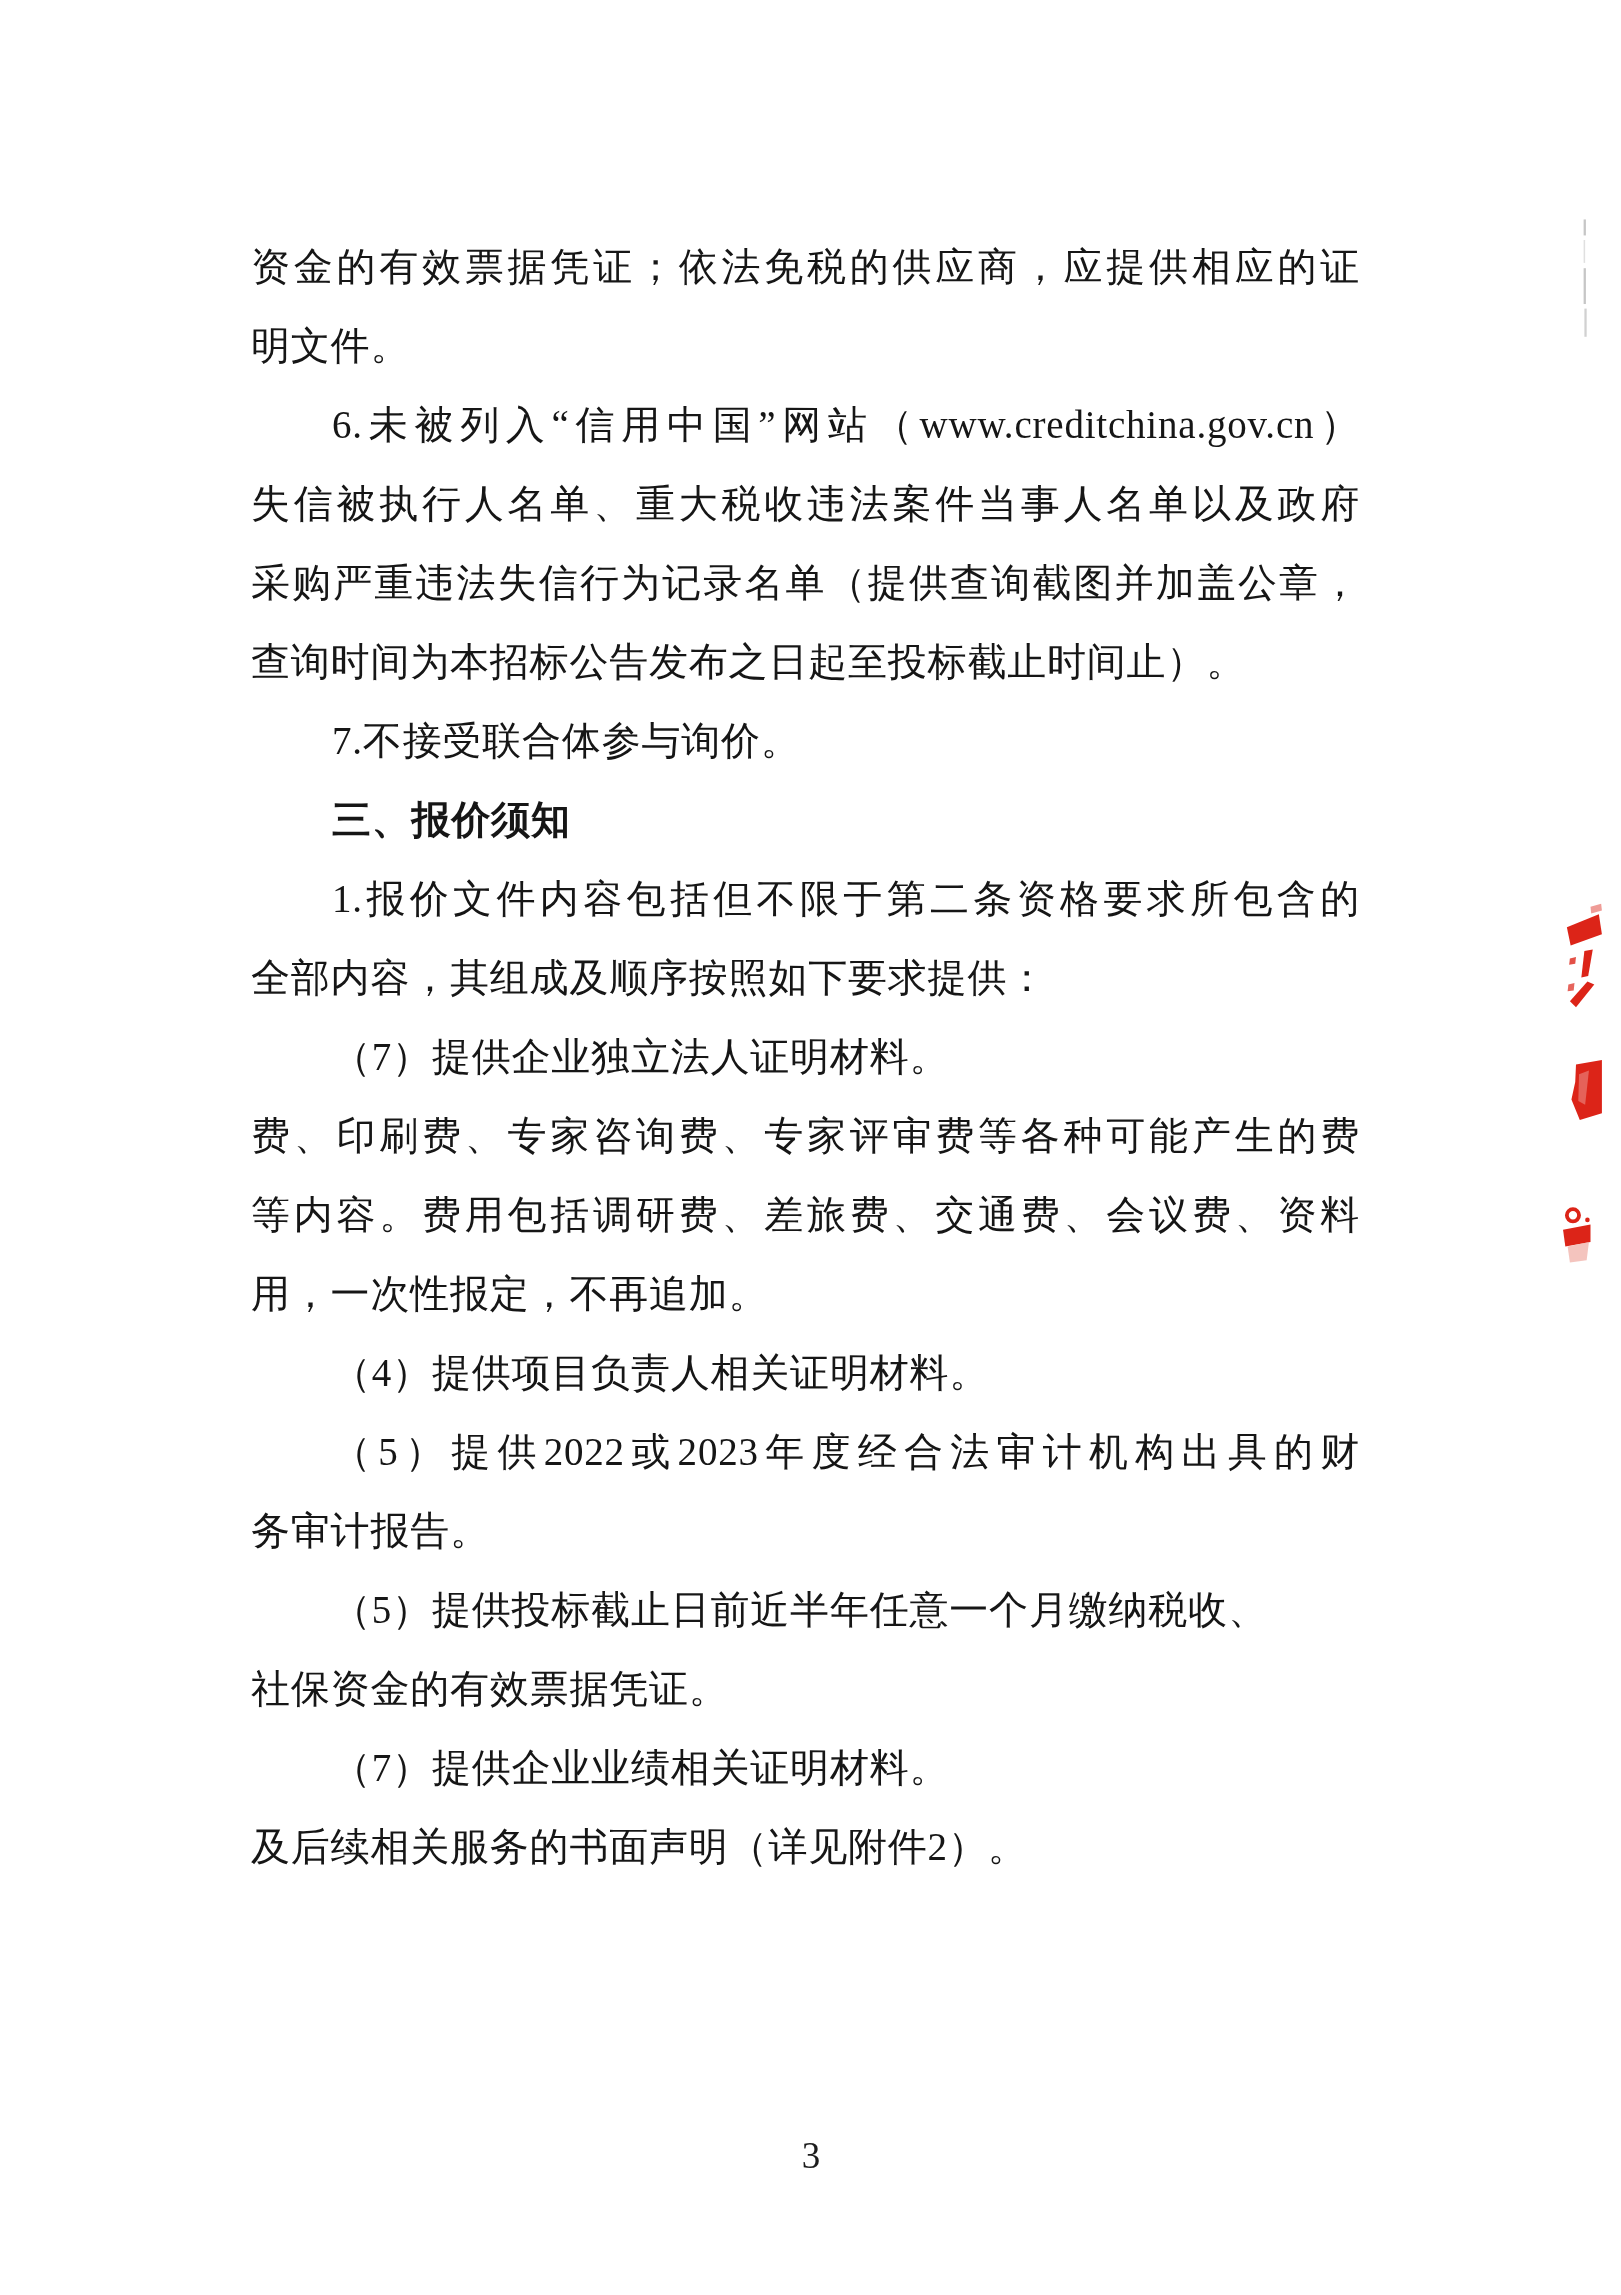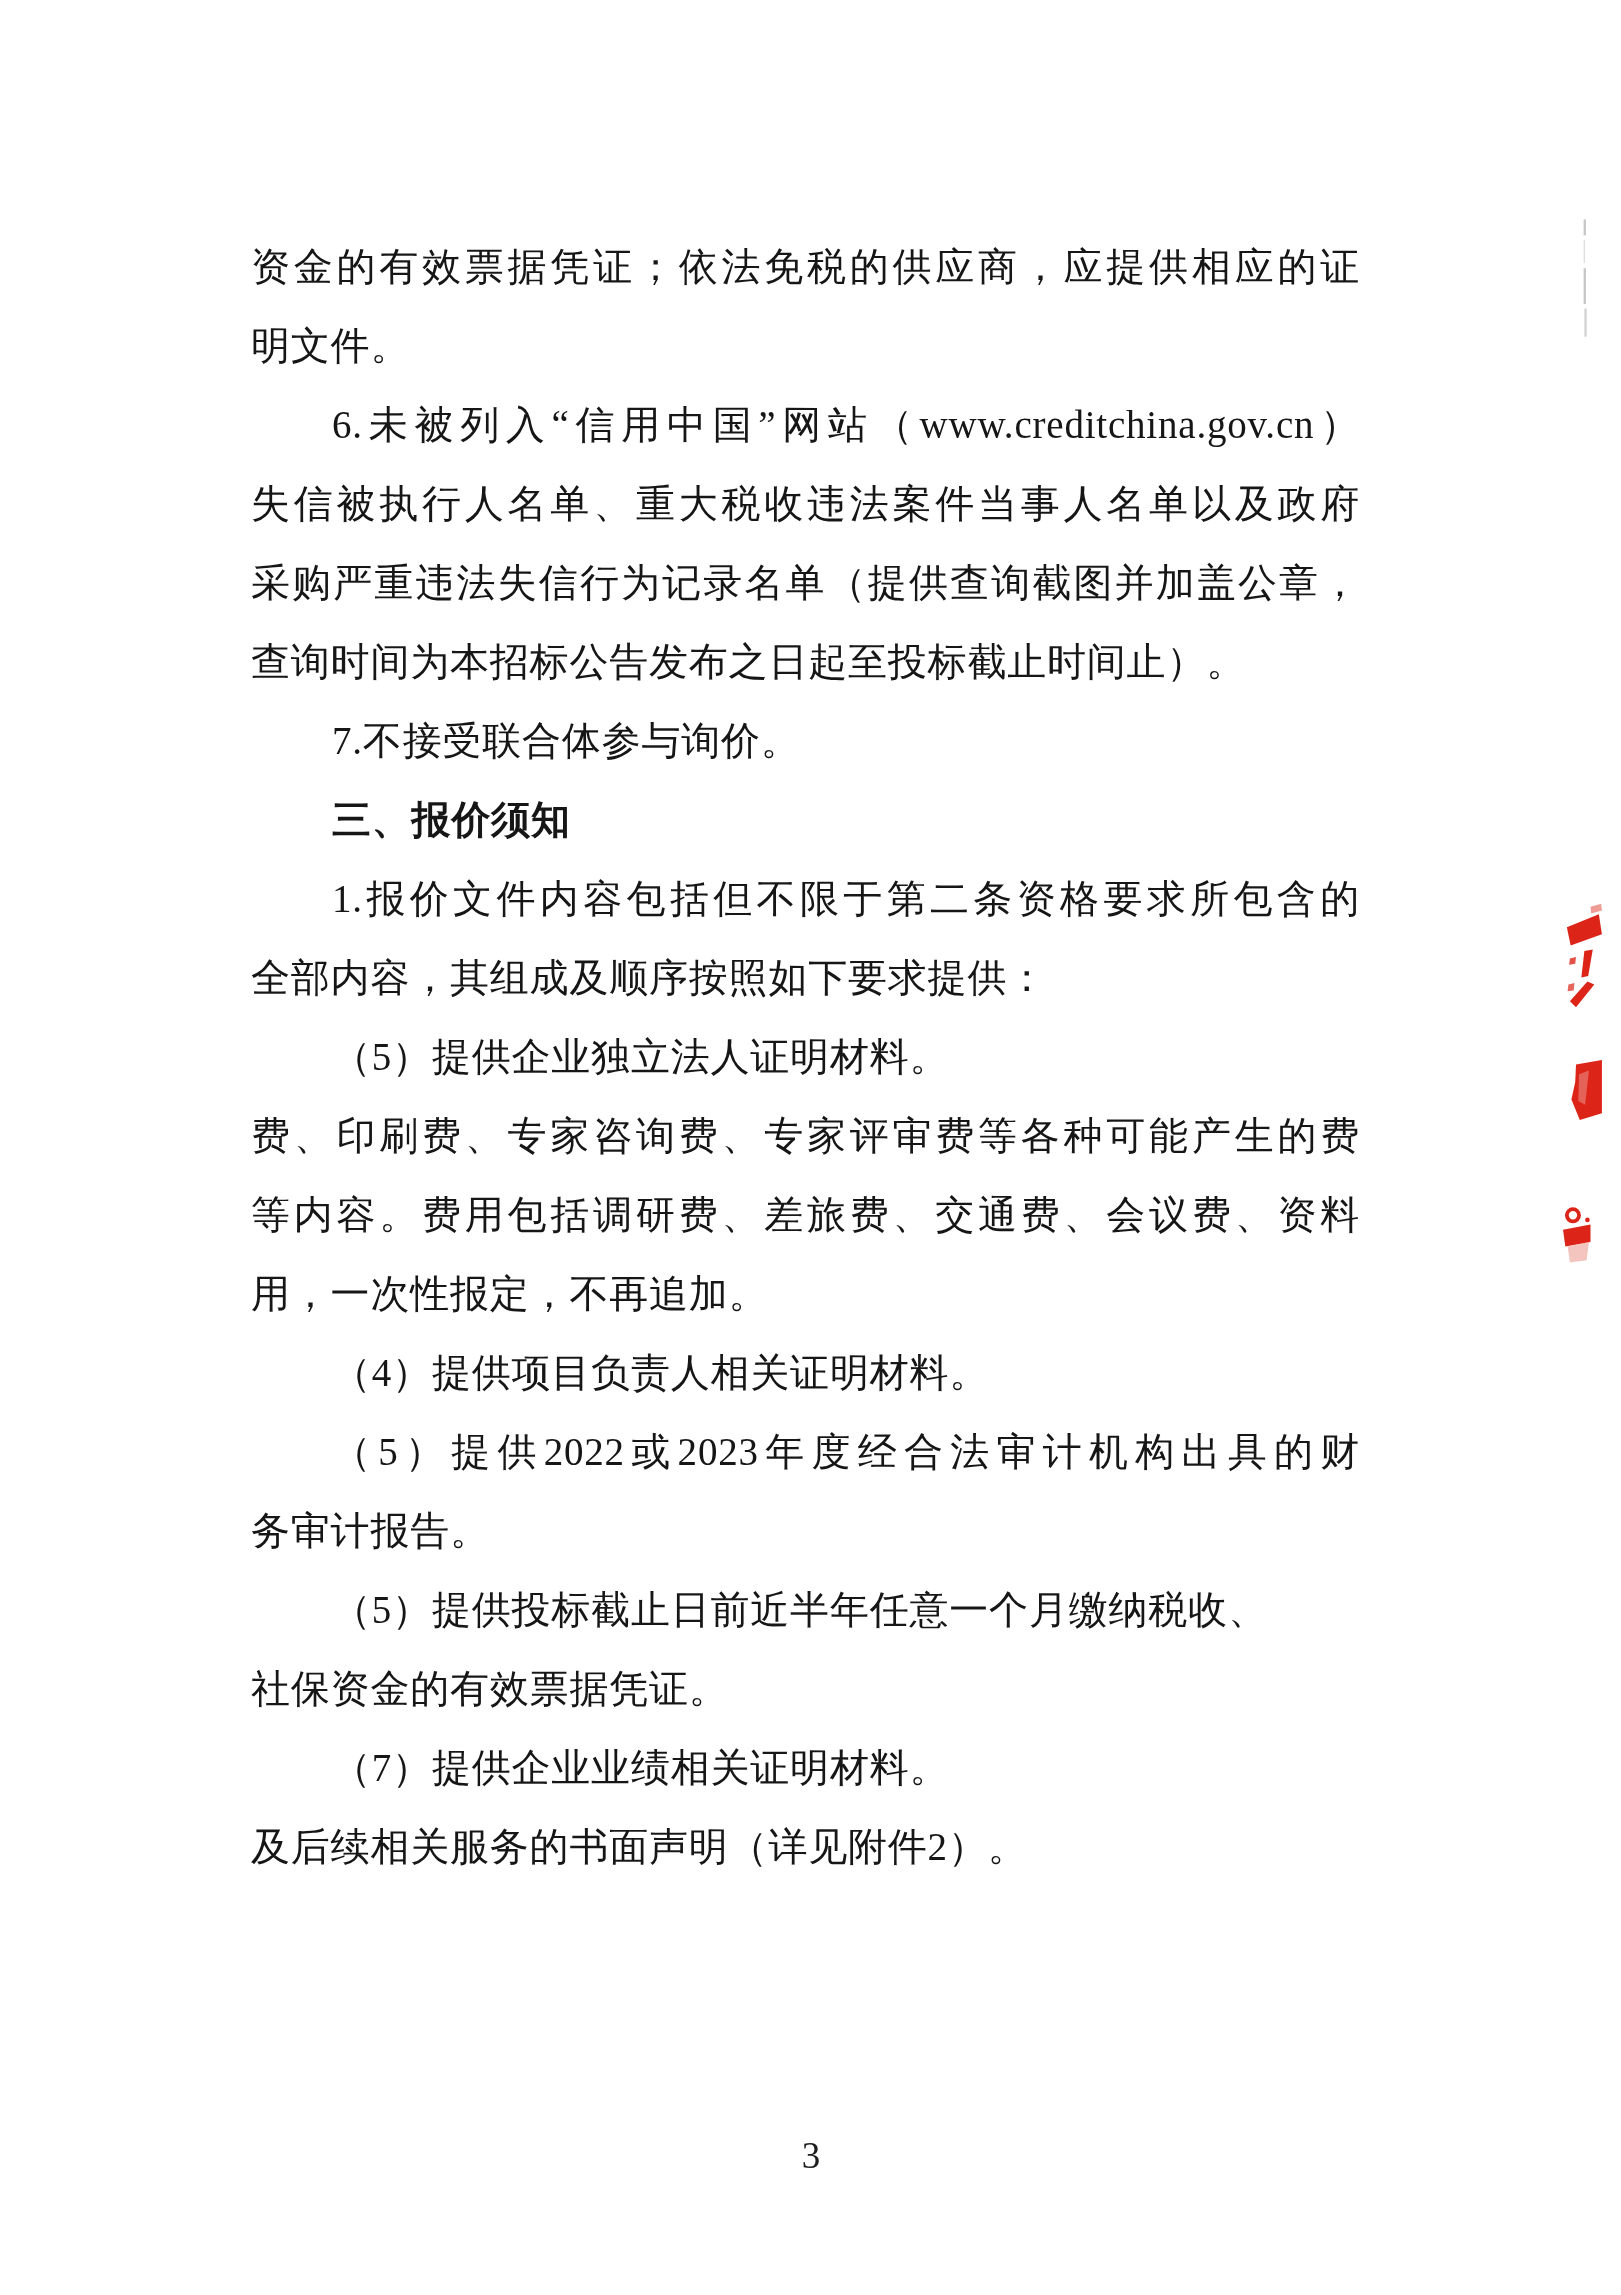--- a/index.html
+++ b/index.html
@@ -66,21 +66,21 @@
       <div class="line justify"><span>资金的有效票据凭证；依法免税的供应商，应提供相应的证</span></div>
       <div class="line"><span>明文件。</span></div>
       <div class="line indent justify"><span>6.未被列入“信用中国”网站（www.creditchina.gov.cn）</span></div>
       <div class="line justify"><span>失信被执行人名单、重大税收违法案件当事人名单以及政府</span></div>
       <div class="line justify"><span>采购严重违法失信行为记录名单（提供查询截图并加盖公章，</span></div>
       <div class="line"><span>查询时间为本招标公告发布之日起至投标截止时间止）。</span></div>
       <div class="line indent"><span>7.不接受联合体参与询价。</span></div>
       <div class="line indent"><span class="bold">三、报价须知</span></div>
       <div class="line indent justify"><span>1.报价文件内容包括但不限于第二条资格要求所包含的</span></div>
       <div class="line"><span>全部内容，其组成及顺序按照如下要求提供：</span></div>
-      <div class="line indent"><span>（5）提供企业独立法人证明材料。</span></div>
+      <div class="line indent"><span>（7）提供企业独立法人证明材料。</span></div>
       <div class="line justify"><span>费、印刷费、专家咨询费、专家评审费等各种可能产生的费</span></div>
       <div class="line justify"><span>等内容。费用包括调研费、差旅费、交通费、会议费、资料</span></div>
       <div class="line"><span>用，一次性报定，不再追加。</span></div>
       <div class="line indent"><span>（4）提供项目负责人相关证明材料。</span></div>
       <div class="line indent justify"><span>（5）提供2022或2023年度经合法审计机构出具的财</span></div>
       <div class="line"><span>务审计报告。</span></div>
       <div class="line indent"><span>（5）提供投标截止日前近半年任意一个月缴纳税收、</span></div>
       <div class="line"><span>社保资金的有效票据凭证。</span></div>
       <div class="line indent"><span>（7）提供企业业绩相关证明材料。</span></div>
       <div class="line"><span>及后续相关服务的书面声明（详见附件2）。</span></div>

